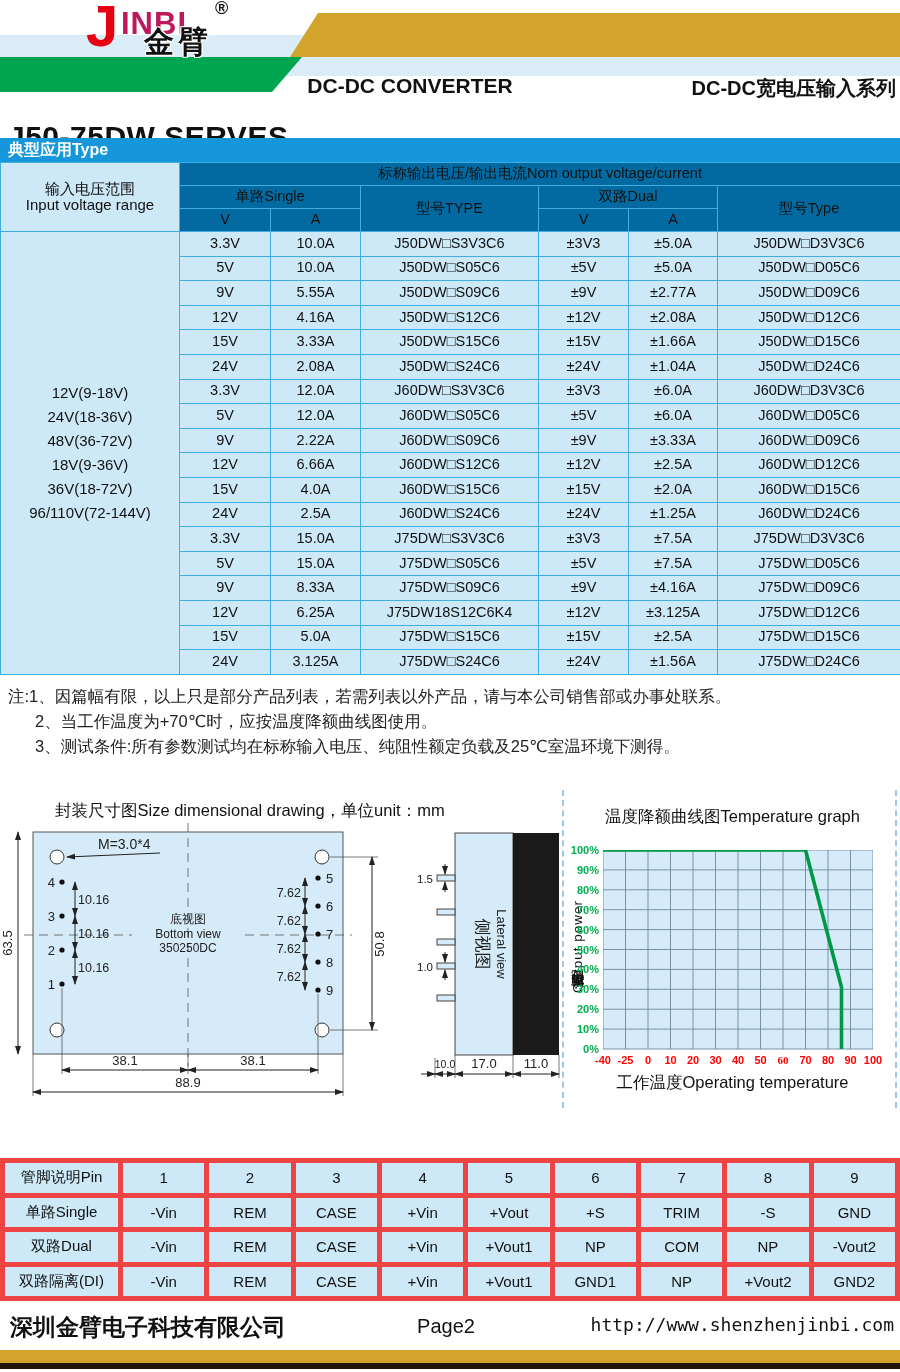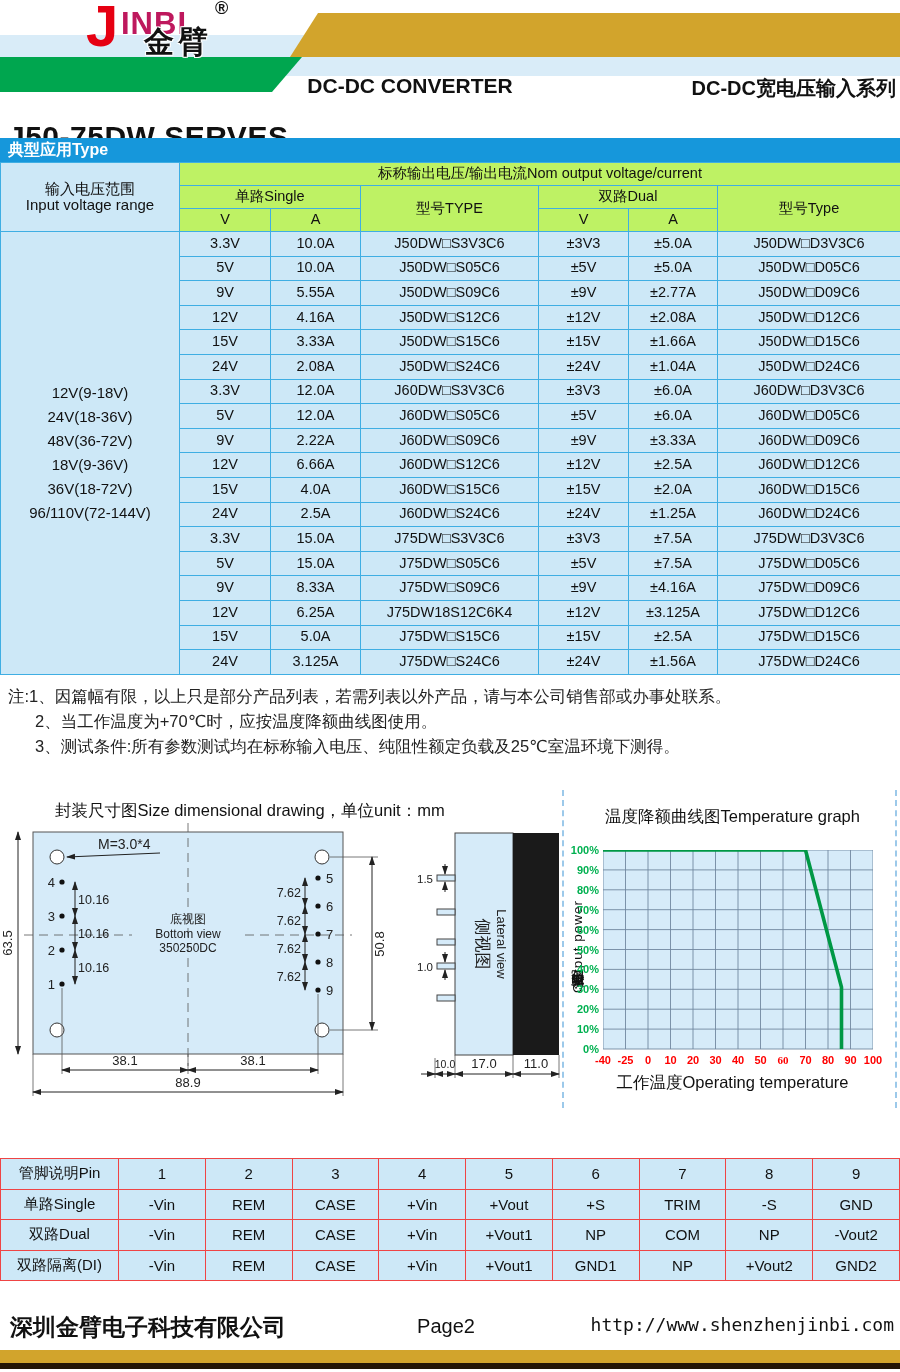--- a/index.html
+++ b/index.html
@@ -23,21 +23,21 @@
   .sub-cn{left:570px;top:75px;width:326px;text-align:right;font-size:20px;font-weight:800;}
   .series-title{left:8px;top:120px;font-size:30px;font-weight:800;letter-spacing:.5px;}
   .banner{left:0;top:138px;width:900px;height:24px;background:#1697DB;color:#fff;
           font-size:16px;font-weight:800;line-height:24px;padding-left:8px;box-sizing:border-box;}
 
   
   table.spec{position:absolute;left:0;top:162px;width:900px;border-collapse:collapse;
              table-layout:fixed;font-size:14.5px;}
   table.spec td{border:1px solid #3FAEE3;text-align:center;padding:0;background:#CDE8F7;
                 height:23.6px;line-height:1.1;}
-  table.spec td.hd{background:#bef264;}
+  table.spec td.hd{background:#0369a1;}
   table.spec tr.hrow td{height:22px;}
   td.input-cell{font-size:15px;line-height:24px;}
   .ivr div{line-height:24px;}
 
   
   .notes{left:8px;top:684px;font-size:16.5px;line-height:25px;color:#222;}
   .notes .ind{padding-left:27px;}
 
   
   .sect-title{left:55px;top:800px;font-size:16.5px;color:#111;}
@@ -51,21 +51,21 @@
   .g-title{position:absolute;left:0;top:6px;width:100%;text-align:center;font-size:16.5px;color:#111;}
   .g-ylab{position:absolute;font-size:11px;font-weight:700;color:#00B050;width:34px;text-align:right;}
   .g-xlab{position:absolute;font-size:11px;font-weight:700;color:#FF0000;width:34px;text-align:center;}
   .g-ytitle{position:absolute;left:4px;top:48px;height:204px;writing-mode:vertical-rl;
             transform:rotate(180deg);font-size:13.5px;color:#111;text-align:center;letter-spacing:1px;}
   .g-xtitle{position:absolute;left:0;top:272px;width:100%;text-align:center;font-size:16.5px;color:#111;}
 
   
   table.pins{position:absolute;left:0;top:1158px;width:900px;border-collapse:collapse;
              table-layout:fixed;font-size:15px;}
-  table.pins td{border:1px solid #ef4444;background:#CDE8F7;text-align:center;height:27.5px;}
+  table.pins td{border:5px solid #ef4444;background:#CDE8F7;text-align:center;height:27.5px;}
 
   
   .f-company{left:10px;top:1312px;font-size:23px;font-weight:600;}
   .f-page{left:0;top:1315px;width:892px;text-align:center;font-size:20px;}
   .f-site{right:6px;top:1314px;font-size:18px;font-family:"DejaVu Sans Mono","Liberation Mono",monospace;}
   .f-gold{left:0;top:1350px;width:900px;height:13px;background:#D2A42C;}
   .f-dark{left:0;top:1363px;width:900px;height:6px;background:#231505;}
 </style>
 </head>
 <body>

